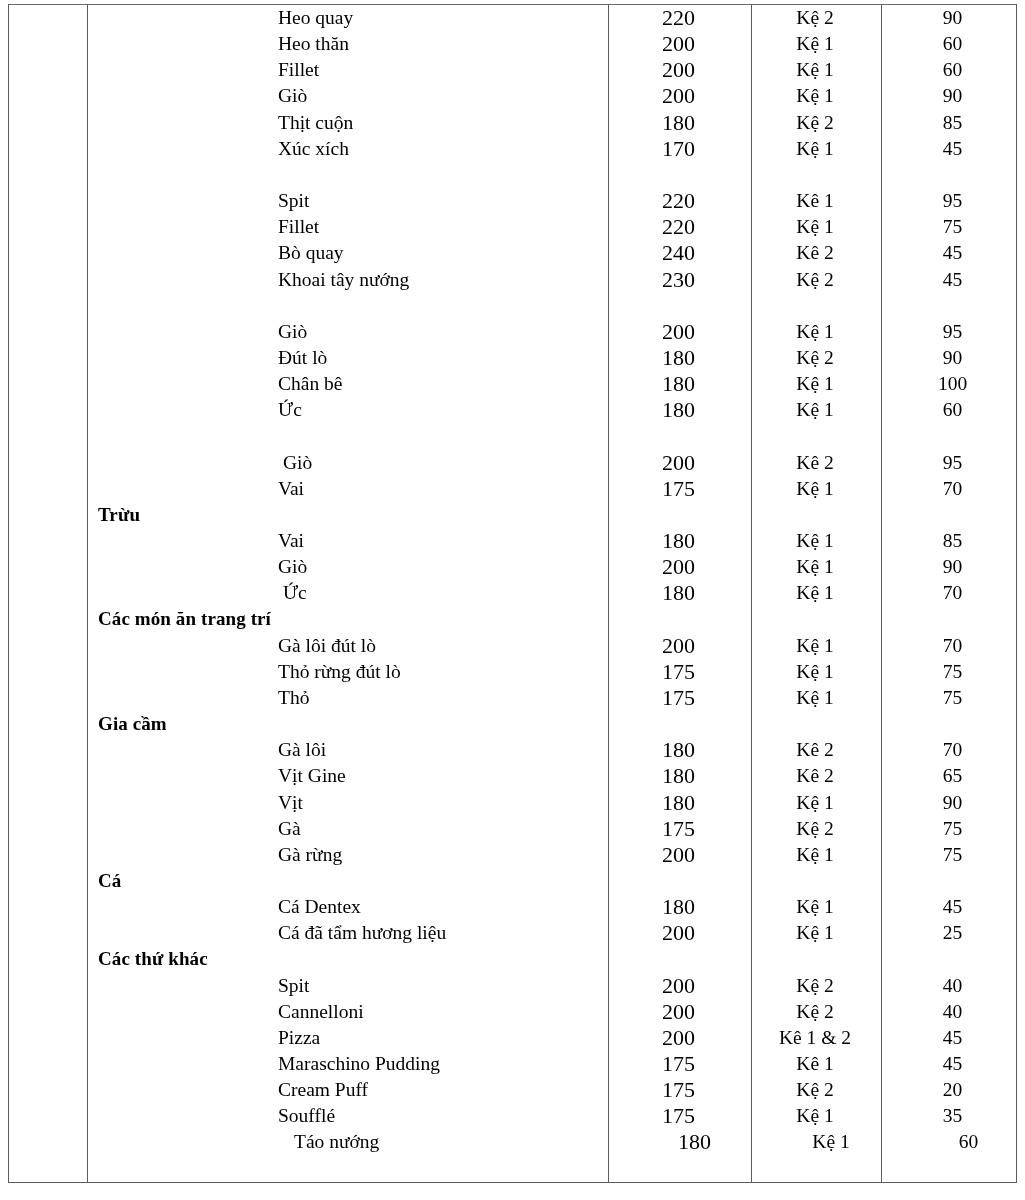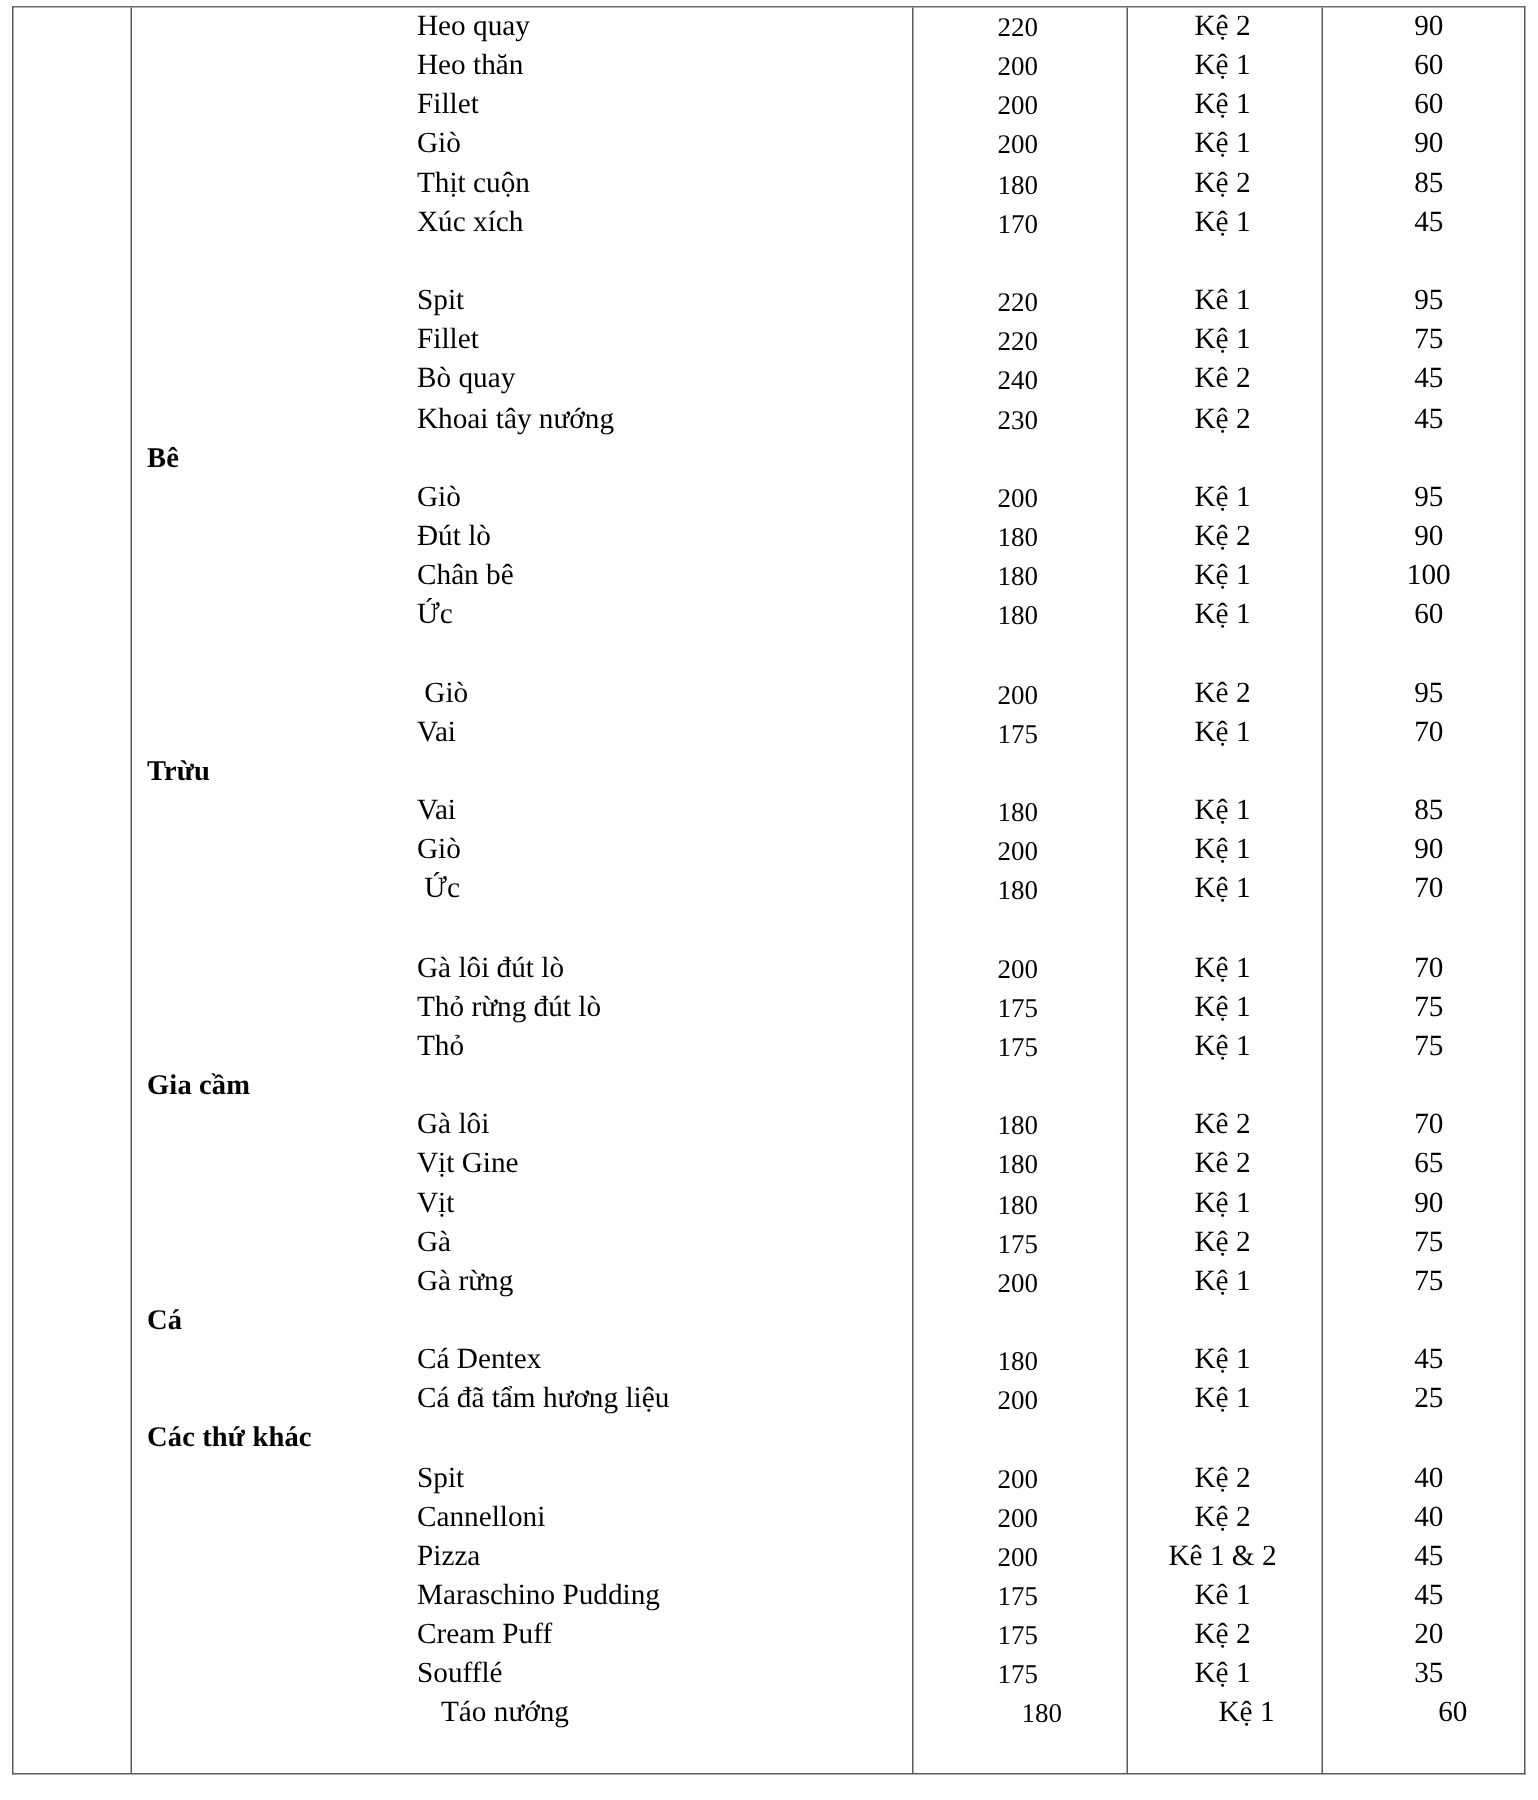--- a/index.html
+++ b/index.html
@@ -77,21 +77,21 @@
   
   .item {
     left: 270px;
     font-size: 19.5px;
   }
   
   .qty {
     left: 599px;
     width: 143px;
     text-align: center;
-    font-size: 18px;
+    font-size: 22px;
   }
   
   .shelf {
     left: 742px;
     width: 130px;
     text-align: center;
     font-size: 19.5px;
   }
   
   .temp {
@@ -167,23 +167,20 @@
         <div class="cell qty">240</div>
         <div class="cell shelf">Kê 2</div>
         <div class="cell temp">45</div>
       </div>
       <div class="row" style="top: 262.5px;">
         <div class="cell item">Khoai tây nướng</div>
         <div class="cell qty">230</div>
         <div class="cell shelf">Kệ 2</div>
         <div class="cell temp">45</div>
       </div>
-      <div class="row" style="top: 288.65px;">
-        <div class="cell cat">Bê</div>
-      </div>
       <div class="row" style="top: 314.8px;">
         <div class="cell item">Giò</div>
         <div class="cell qty">200</div>
         <div class="cell shelf">Kệ 1</div>
         <div class="cell temp">95</div>
       </div>
       <div class="row" style="top: 340.95px;">
         <div class="cell item">Đút lò</div>
         <div class="cell qty">180</div>
         <div class="cell shelf">Kệ 2</div>
@@ -227,20 +224,23 @@
         <div class="cell qty">200</div>
         <div class="cell shelf">Kệ 1</div>
         <div class="cell temp">90</div>
       </div>
       <div class="row" style="top: 576.3px;">
         <div class="cell item"> Ức</div>
         <div class="cell qty">180</div>
         <div class="cell shelf">Kệ 1</div>
         <div class="cell temp">70</div>
       </div>
+      <div class="row" style="top: 602.45px;">
+        <div class="cell cat">Các món ăn trang trí</div>
+      </div>
       <div class="row" style="top: 628.6px;">
         <div class="cell item">Gà lôi đút lò</div>
         <div class="cell qty">200</div>
         <div class="cell shelf">Kệ 1</div>
         <div class="cell temp">70</div>
       </div>
       <div class="row" style="top: 654.75px;">
         <div class="cell item">Thỏ rừng đút lò</div>
         <div class="cell qty">175</div>
         <div class="cell shelf">Kệ 1</div>

